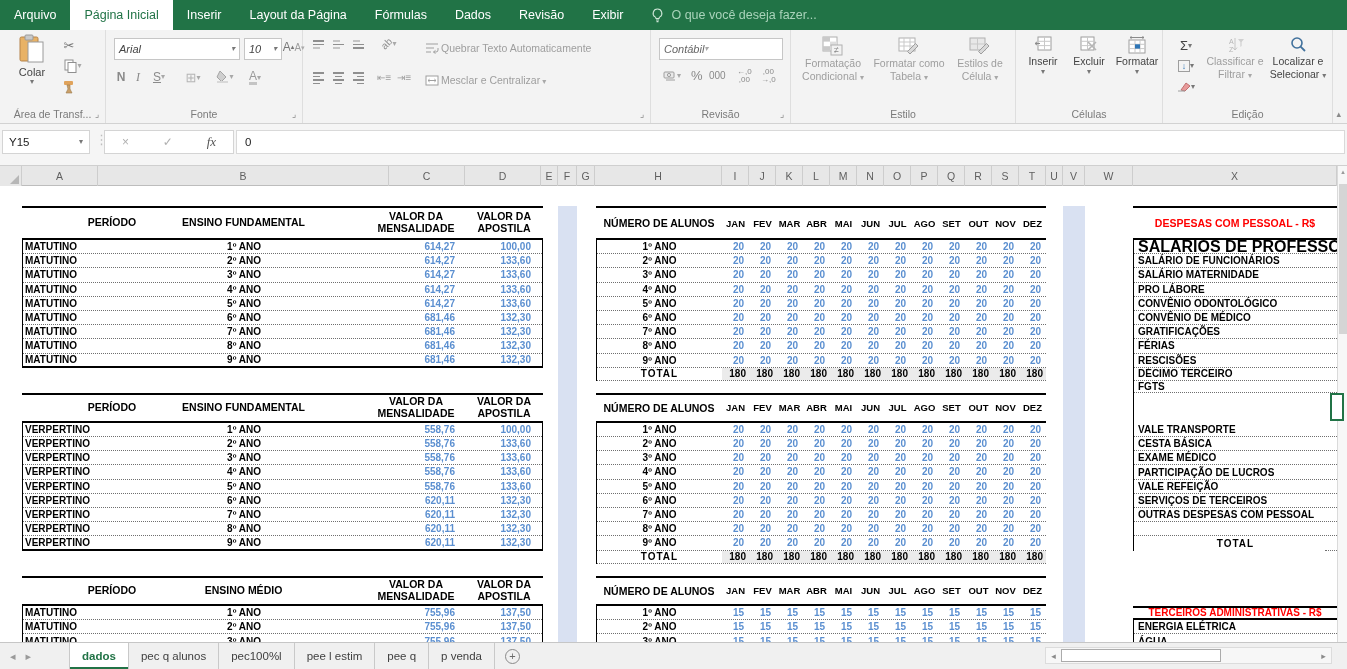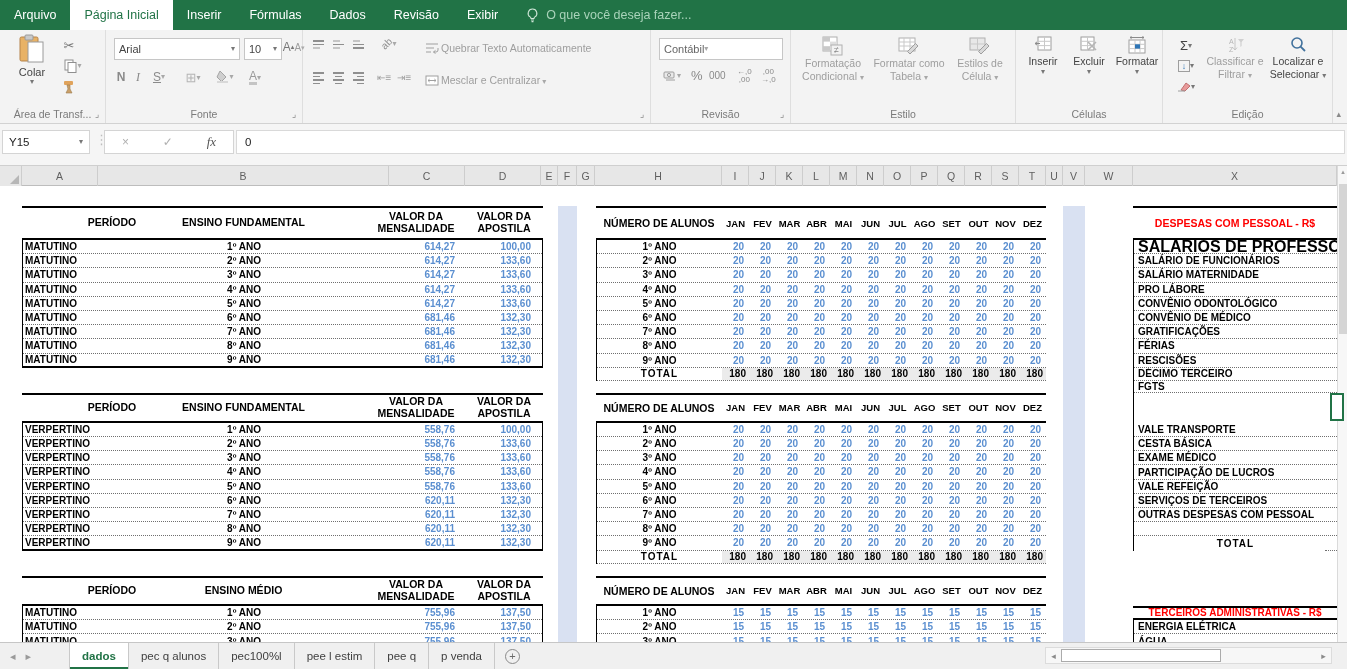--- a/index.html
+++ b/index.html
@@ -20,21 +20,21 @@
   
   .ribbon{position:absolute;left:0;top:30px;width:1347px;height:94px;background:#f3f3f3;border-bottom:1px solid #d2d2d2;font-size:11px;color:#444;}
   .rgroup{position:absolute;top:0;height:93px;border-right:1px solid #dedede;}
   .glabel{position:absolute;bottom:3px;left:0;right:0;text-align:center;font-size:10.5px;color:#7a7a7a;white-space:nowrap;overflow:hidden;}
   .launcher{position:absolute;right:3px;bottom:4px;width:10px;height:10px;color:#8a8a8a;font-size:9px;line-height:10px;text-align:center;}
   .bigbtn{position:absolute;display:flex;flex-direction:column;align-items:center;justify-content:flex-start;cursor:default;}
   .bigbtn .bl{font-size:11px;color:#444;margin-top:2px;white-space:nowrap;}
   .dd{font-size:8px;color:#777;line-height:8px;}
   .ddg{font-size:8px;color:#a8a8a8;line-height:8px;}
   .mini{position:absolute;display:flex;align-items:center;justify-content:center;}
-  .combo{position:absolute;background:#fff;border:1px solid #c6c6c6;display:flex;align-items:center;padding:0 4px;font-size:11px;color:#444;}
+  .combo{position:absolute;background:#fff;border:1px solid #c6c6c6;display:flex;align-items:center;padding:0 4px;font-size:11px;color:#444;font-style:italic;}
   .combo .dd{margin-left:auto;}
   .glyph{color:#777;}
   .gray{color:#9e9e9e;}
   .dark{color:#444;}
   .twoline{font-size:10.5px;color:#9e9e9e;text-align:center;line-height:1.25;margin-top:1px;}
   .twoline.dark{color:#444;}
   .barsicon{display:inline-flex;flex-direction:column;gap:2px;}
   .barsicon i{display:block;height:1.5px;background:#8f8f8f;}
   .smallbtn{position:absolute;display:flex;align-items:flex-end;gap:2px;font-size:10.5px;color:#9e9e9e;white-space:nowrap;}
   .stack2{display:flex;flex-direction:column;align-items:center;line-height:1;font-size:8px;color:#8a8a8a;}
@@ -84,20 +84,21 @@
 </head>
 <body>
 
 <div class="app">
 
   <div class="tabbar">
     <div id="tabs" style="display:flex;">
         <div class="tab">Arquivo</div>
         <div class="tab active">Página Inicial</div>
         <div class="tab">Inserir</div>
+        <div class="tab">Layout da Página</div>
         <div class="tab">Fórmulas</div>
         <div class="tab">Dados</div>
         <div class="tab">Revisão</div>
         <div class="tab">Exibir</div>
       </div>
     <div class="tellme">
       <svg width="13" height="15" viewBox="0 0 13 15">
           <path d="M6.5 1a4.3 4.3 0 0 0-2.4 7.9c.5.4.9 1 .9 1.6h3c0-.6.4-1.2.9-1.6A4.3 4.3 0 0 0 6.5 1z" fill="none" stroke="#cfe6d8" stroke-width="1.1"></path>
           <path d="M5 12h3M5.5 13.6h2" stroke="#cfe6d8" stroke-width="1.1"></path>
         </svg>

